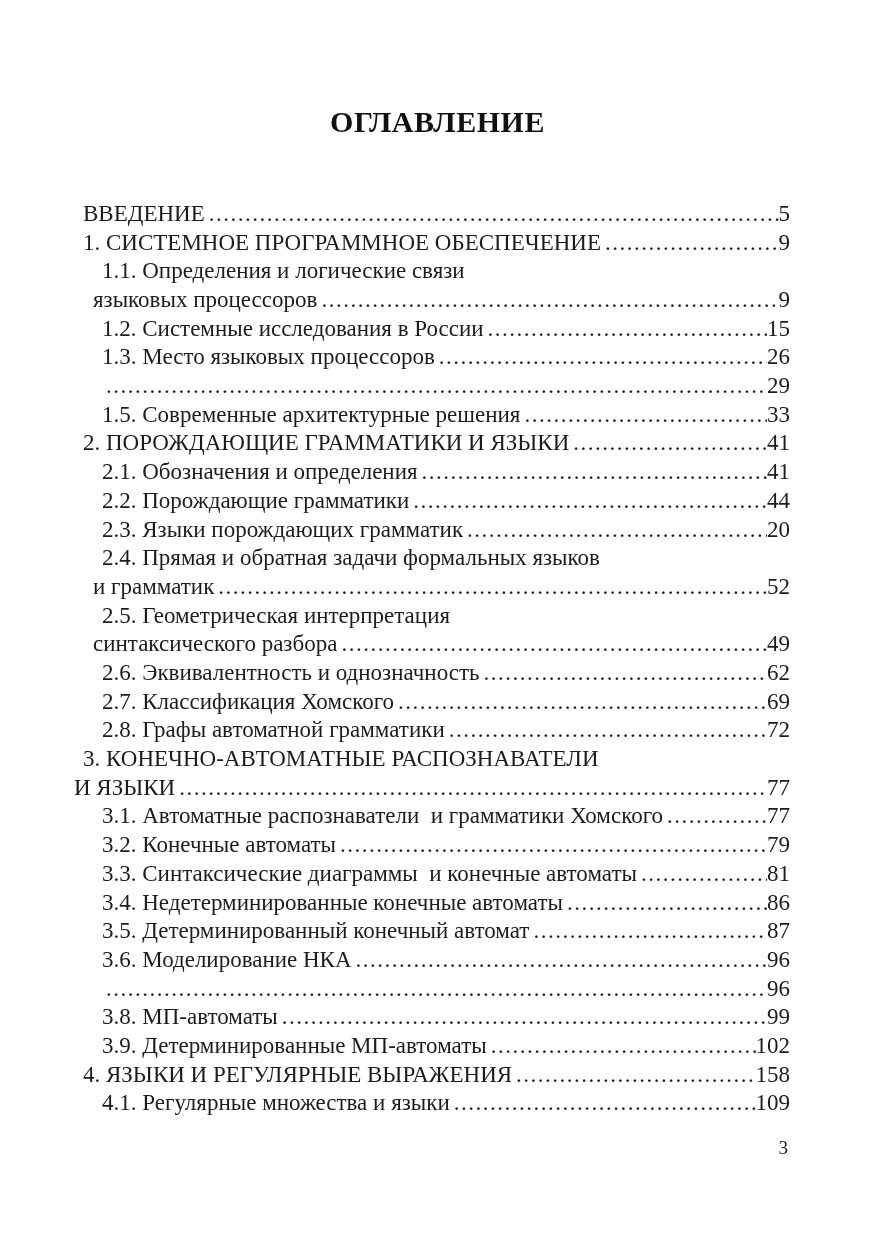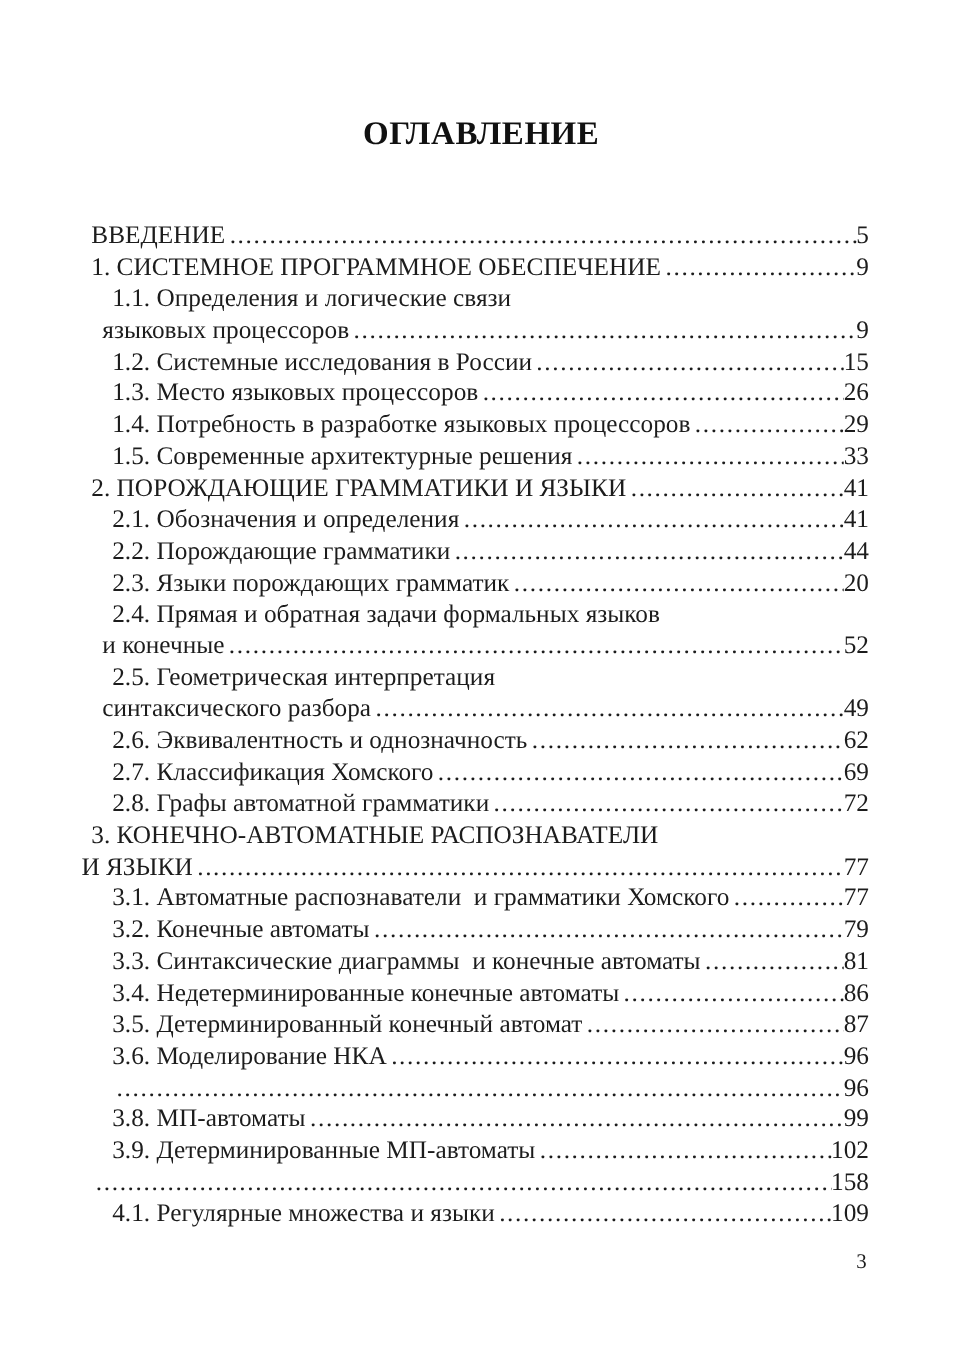--- a/index.html
+++ b/index.html
@@ -38,21 +38,21 @@
   .row {
     display: flex;
     align-items: stretch;
     height: 28.7px;
   }
   .row .label {
     white-space: pre;   
     flex: 0 0 auto;
   }
   
-  .row.lvl1.first { padding-left: 9px; }
+  .row.lvl1.first { padding-left: 9px; align-items: flex-end; }
   .row.lvl2       { padding-left: 19px; }
   .row.lvl2.first { padding-left: 28px; }
   .leader {
     flex: 1 1 auto;
     overflow: hidden;
     white-space: nowrap;
     letter-spacing: 1.5px;
     padding-left: 4px;
     padding-right: 4px;
     color: #1c1c1c;
@@ -109,21 +109,20 @@
     <span class="pagenum">15</span>
   </div>
 
   <div class="row lvl2 first">
     <span class="label">1.3. Место языковых процессоров</span>
     <span class="leader" aria-hidden="true"></span>
     <span class="pagenum">26</span>
   </div>
 
   <div class="row lvl2 first">
-    <span class="label">1.4. Потребность в разработке языковых процессоров</span>
     <span class="leader" aria-hidden="true"></span>
     <span class="pagenum">29</span>
   </div>
 
   <div class="row lvl2 first">
     <span class="label">1.5. Современные архитектурные решения</span>
     <span class="leader" aria-hidden="true"></span>
     <span class="pagenum">33</span>
   </div>
 
@@ -150,21 +149,21 @@
     <span class="leader" aria-hidden="true"></span>
     <span class="pagenum">20</span>
   </div>
 
   <div class="row lvl2 first">
     <span class="label">2.4. Прямая и обратная задачи формальных языков</span>
 
   </div>
 
   <div class="row lvl2">
-    <span class="label">и конечные</span>
+    <span class="label">и грамматик</span>
     <span class="leader" aria-hidden="true"></span>
     <span class="pagenum">52</span>
   </div>
 
   <div class="row lvl2 first">
     <span class="label">2.5. Геометрическая интерпретация</span>
 
   </div>
 
   <div class="row lvl2">
@@ -249,20 +248,21 @@
     <span class="pagenum">99</span>
   </div>
 
   <div class="row lvl2 first">
     <span class="label">3.9. Детерминированные МП-автоматы</span>
     <span class="leader" aria-hidden="true"></span>
     <span class="pagenum">102</span>
   </div>
 
   <div class="row lvl1 first">
+    <span class="label">4. ЯЗЫКИ И РЕГУЛЯРНЫЕ ВЫРАЖЕНИЯ</span>
     <span class="leader" aria-hidden="true"></span>
     <span class="pagenum">158</span>
   </div>
 
   <div class="row lvl2 first">
     <span class="label">4.1. Регулярные множества и языки</span>
     <span class="leader" aria-hidden="true"></span>
     <span class="pagenum">109</span>
   </div>
 </div>

